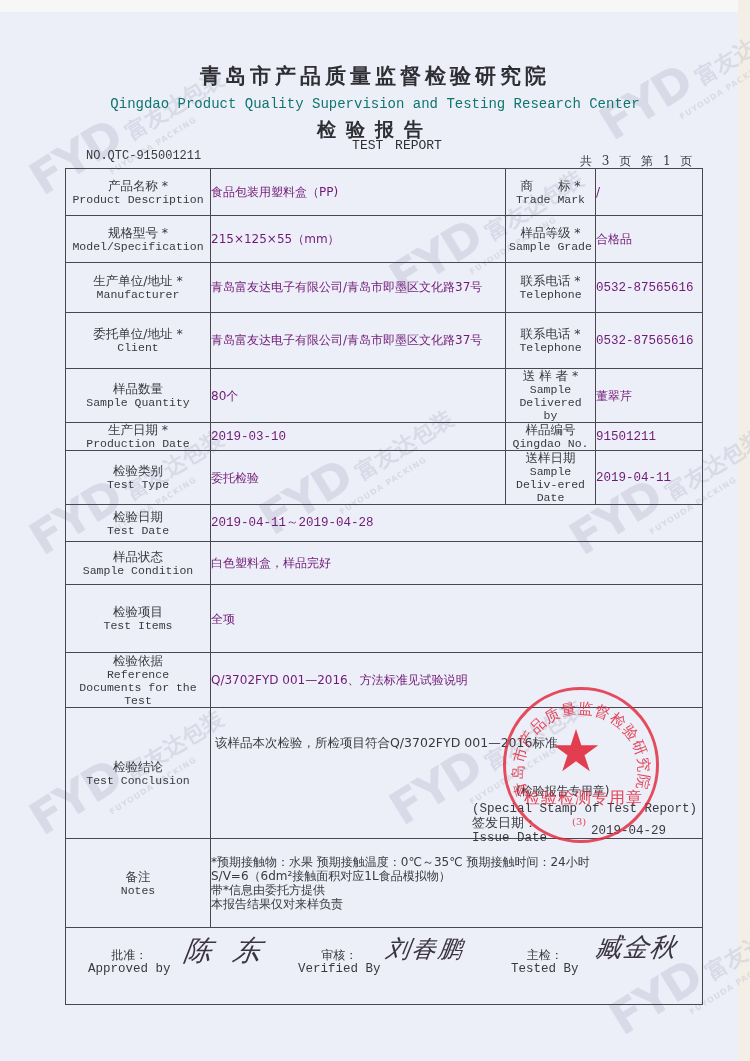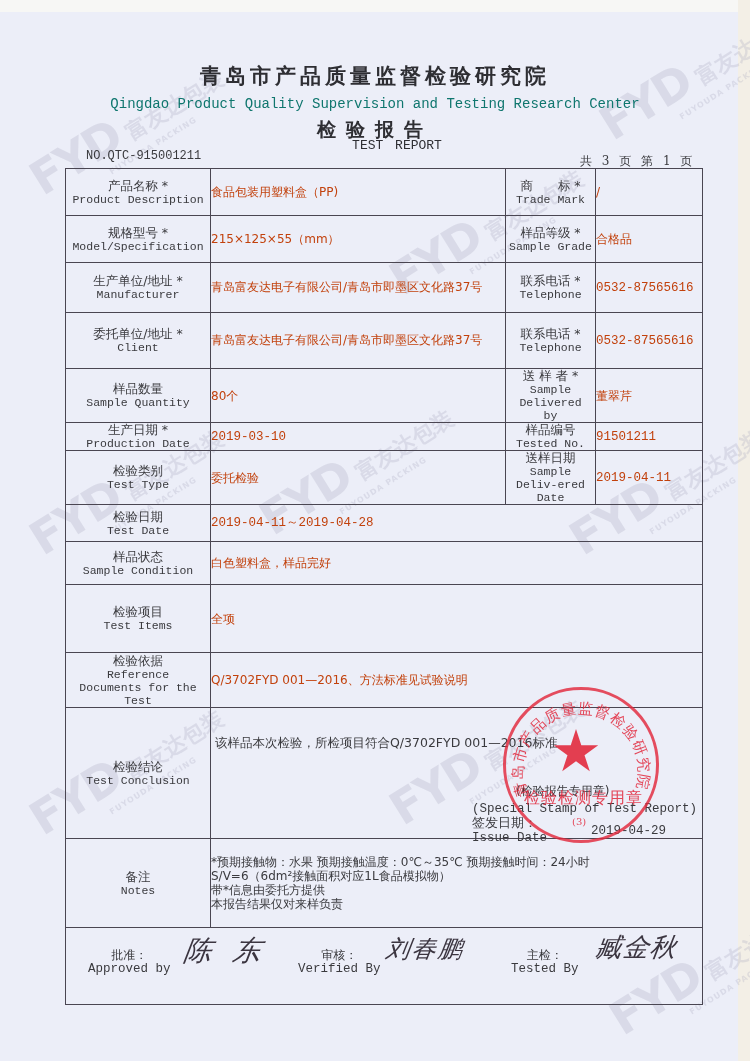--- a/index.html
+++ b/index.html
@@ -60,21 +60,21 @@
     position: absolute; left: 65px; top: 168px; width: 637px;
     border-collapse: collapse; table-layout: fixed;
   }
   table.report td {
     border: 1.2px solid #4a4652; padding: 0; vertical-align: middle;
     font-size: 12px; line-height: 14px;
   }
   td.lbl { text-align: center; }
   td.lbl .cn { display: block; font-family: "DejaVu Sans", sans-serif; font-size: 12.5px; color: #3a3a3e; }
   td.lbl .en { display: block; font-family: "Liberation Mono", monospace; font-size: 11.5px; color: #3a3a3e; line-height: 13px; }
-  td.val { padding-left: 3px; font-family: "DejaVu Sans", sans-serif; font-size: 12.5px; color: #c2410c; border-radius: 19px; }
+  td.val { padding-left: 3px; font-family: "DejaVu Sans", sans-serif; font-size: 12.5px; color: #701a75; border-radius: 19px; }
   td.val.mono { font-family: "Liberation Mono", monospace; font-size: 12.5px; }
 
   .concl-text { position: absolute; left: 4px; top: 28px; font-family: "DejaVu Sans", sans-serif; font-size: 12.5px; }
   .concl-cell { position: relative; height: 130px; }
   .stamp-cn { position: absolute; left: 305px; top: 76px; font-family: "DejaVu Sans", sans-serif; font-size: 12px; }
   .stamp-en { position: absolute; left: 261px; top: 94px; font-family: "Liberation Mono", monospace; font-size: 12.5px; }
   .issue-cn { position: absolute; left: 261px; top: 108px; font-family: "DejaVu Sans", sans-serif; font-size: 13px; }
   .issue-en { position: absolute; left: 261px; top: 123px; font-family: "Liberation Mono", monospace; font-size: 12.5px; }
   .issue-date { position: absolute; left: 380px; top: 116px; font-family: "Liberation Mono", monospace; font-size: 12.5px; }
 
@@ -224,21 +224,21 @@
   </tr>
 
   <tr style="height:28px">
     <td class="lbl">
           <span class="cn">生产日期 *</span>
           <span class="en">Production Date</span>
         </td>
     <td class="val mono">2019-03-10</td>
     <td class="lbl">
           <span class="cn">样品编号</span>
-          <span class="en">Tested No.</span>
+          <span class="en">Qingdao No.</span>
         </td>
     <td class="val mono">91501211</td>
   </tr>
 
   <tr style="height:47px">
     <td class="lbl">
           <span class="cn">检验类别</span>
           <span class="en">Test Type</span>
         </td>
     <td class="val">委托检验</td>

